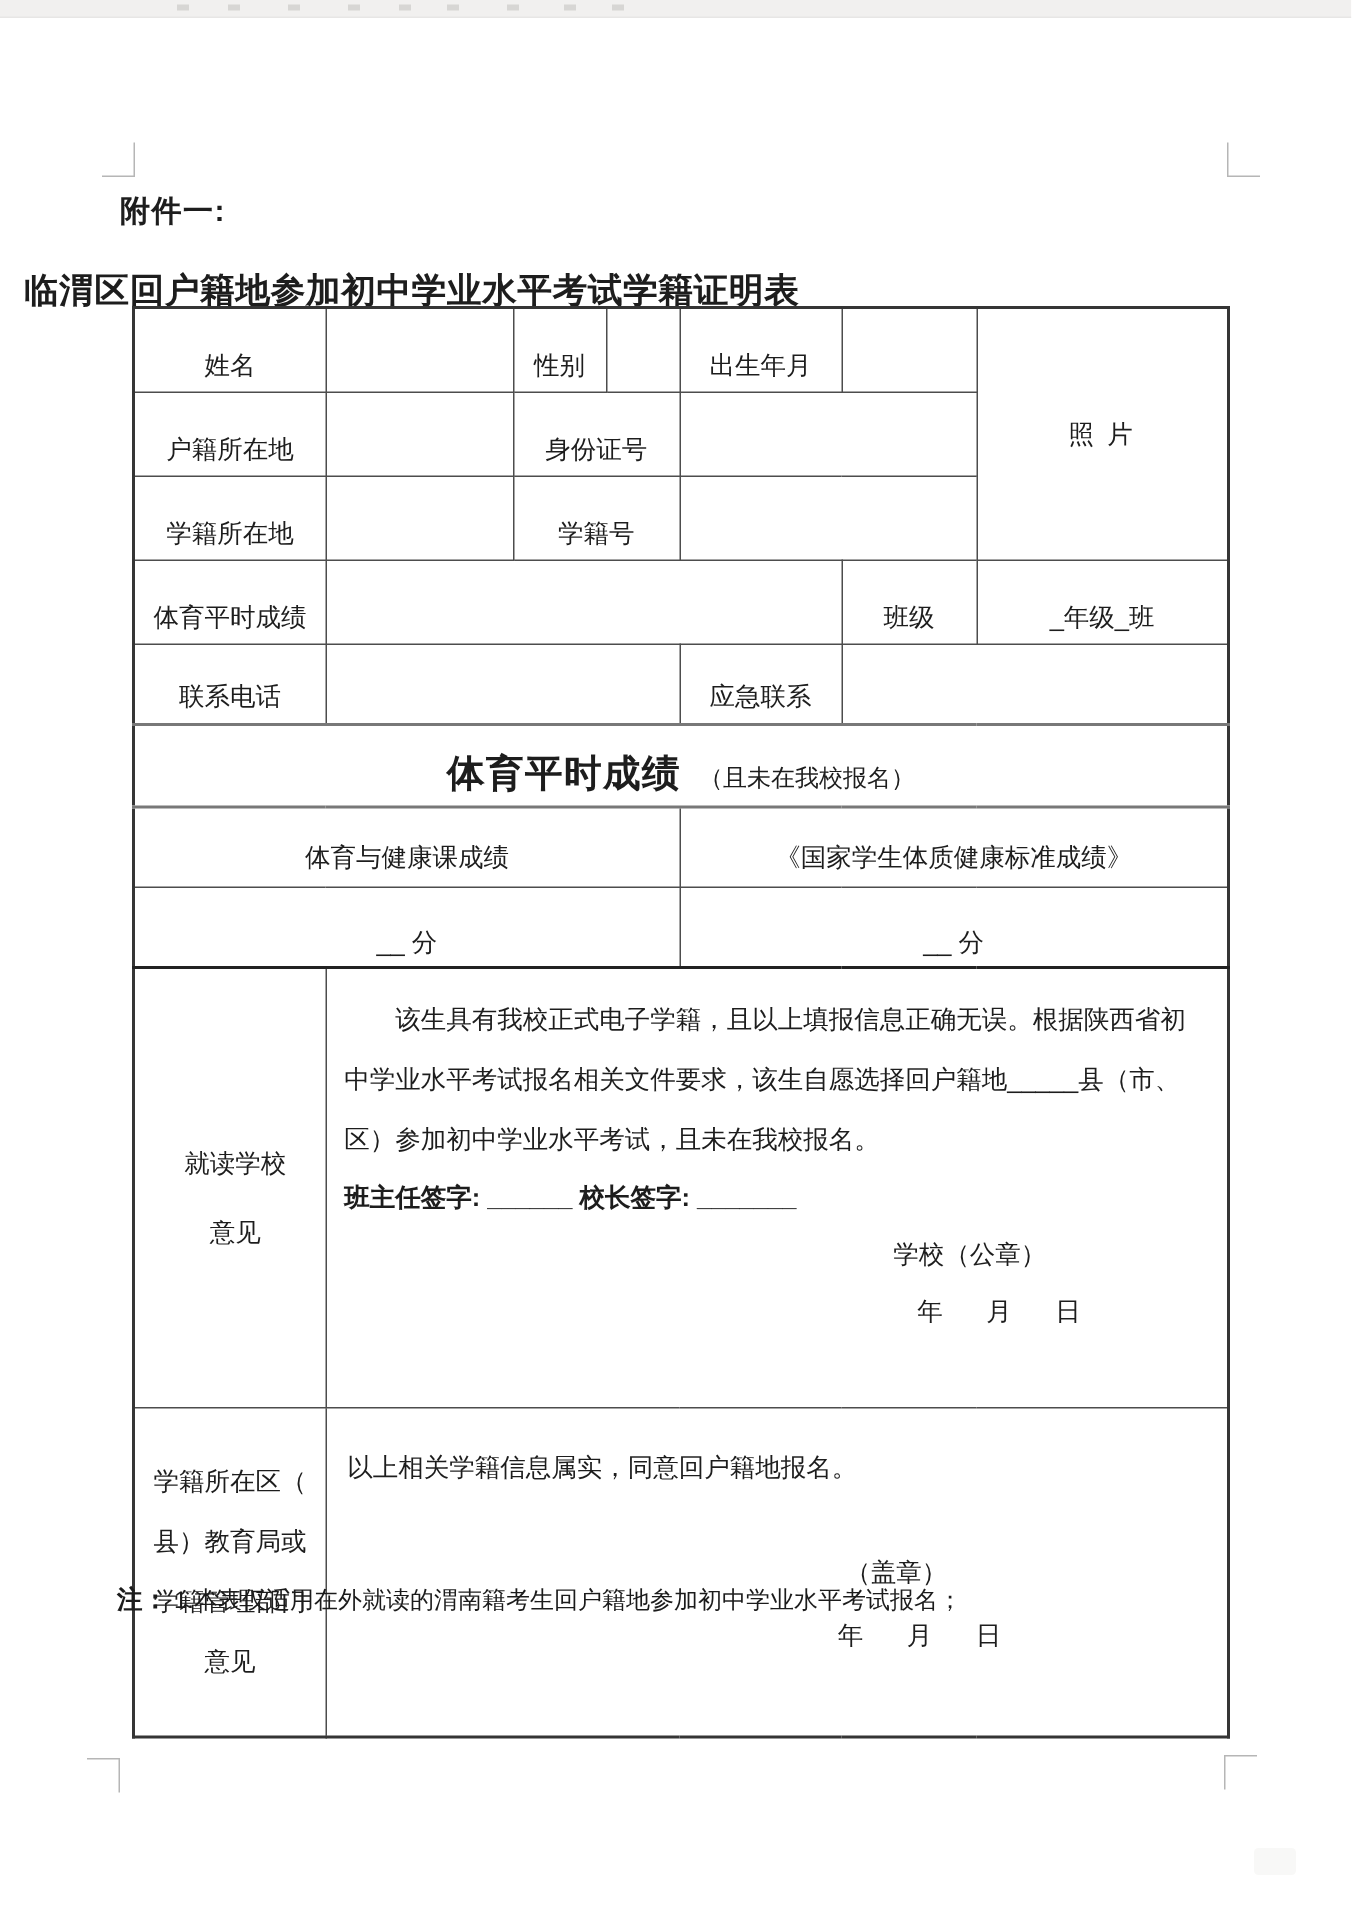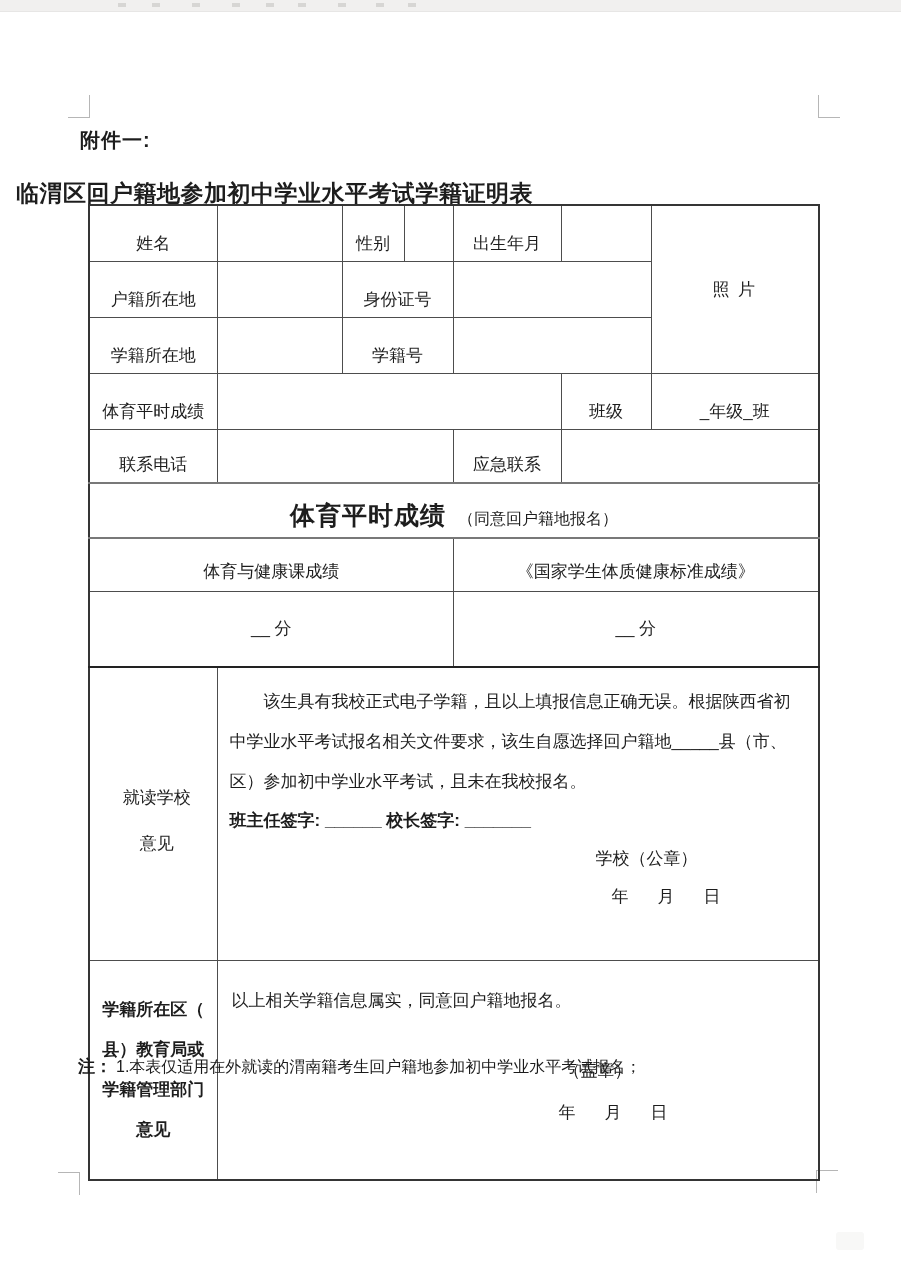--- a/index.html
+++ b/index.html
@@ -33,27 +33,27 @@
 
   td.lbl{text-align:center;vertical-align:bottom;padding-bottom:6px;}
   td.val{text-align:center;vertical-align:bottom;padding-bottom:6px;}
   td.blank{background:#ffffff;}
   td.photo{text-align:center;vertical-align:middle;letter-spacing:2px;}
 
   td.pe-head{text-align:center;vertical-align:bottom;padding-bottom:5px;}
   .pe-big{font-size:25px;font-weight:600;letter-spacing:1px;}
   .pe-small{font-size:16px;margin-left:12px;}
   td.pe-col{text-align:center;vertical-align:bottom;padding-bottom:8px;}
-  td.pe-score{text-align:center;vertical-align:bottom;padding-bottom:26px;}
+  td.pe-score{text-align:center;vertical-align:bottom;padding-bottom:4px;}
 
   td.side{ text-align:center;vertical-align:middle;padding:14px 5px 0 5px;}
   .r9 td.side div{line-height:24px;}
   .r9 td.side div:first-child{margin-bottom:22px;}
   .r10 td.side{padding:0 6px;}
-  .r10 td.side div{line-height:40px;font-weight:bold;}
+  .r10 td.side div{line-height:40px;}
 
   td.op{vertical-align:top;padding:14px 12px 0 14px;}
   .para{margin:0;text-indent:34px;line-height:40px;font-size:17px;}
   .sig{font-weight:700;line-height:38px;}
   .seal9{margin-left:366px;line-height:38px;}
   .date9{margin-left:382px;line-height:38px;letter-spacing:6px;}
 
   td.bu{vertical-align:top;padding:28px 12px 0 14px;}
   .statement{line-height:24px;}
   .seal10{margin-top:46px;margin-left:332px;}
@@ -129,21 +129,21 @@
         <td class="val">_年级_班</td>
       </tr>
       <tr class="r5">
         <td class="lbl">联系电话</td>
         <td class="blank" colspan="3"></td>
         <td class="lbl">应急联系</td>
         <td class="blank" colspan="2"></td>
       </tr>
       <tr class="r6">
         <td class="pe-head" colspan="7">
-          <span class="pe-big">体育平时成绩</span><span class="pe-small">（同意回户籍地报名）</span>
+          <span class="pe-big">体育平时成绩</span><span class="pe-small">（且未在我校报名）</span>
         </td>
       </tr>
       <tr class="r7">
         <td class="pe-col" colspan="4">体育与健康课成绩</td>
         <td class="pe-col" colspan="3">《国家学生体质健康标准成绩》</td>
       </tr>
       <tr class="r8">
         <td class="pe-score" colspan="4">__ 分</td>
         <td class="pe-score" colspan="3">__ 分</td>
       </tr>

